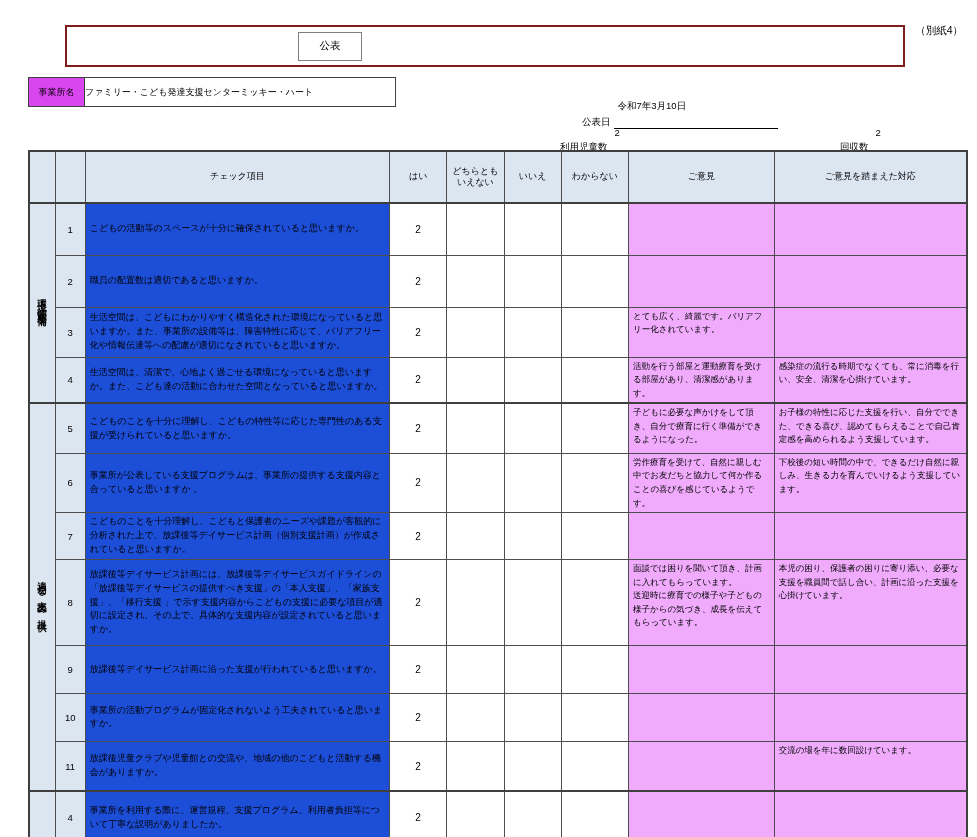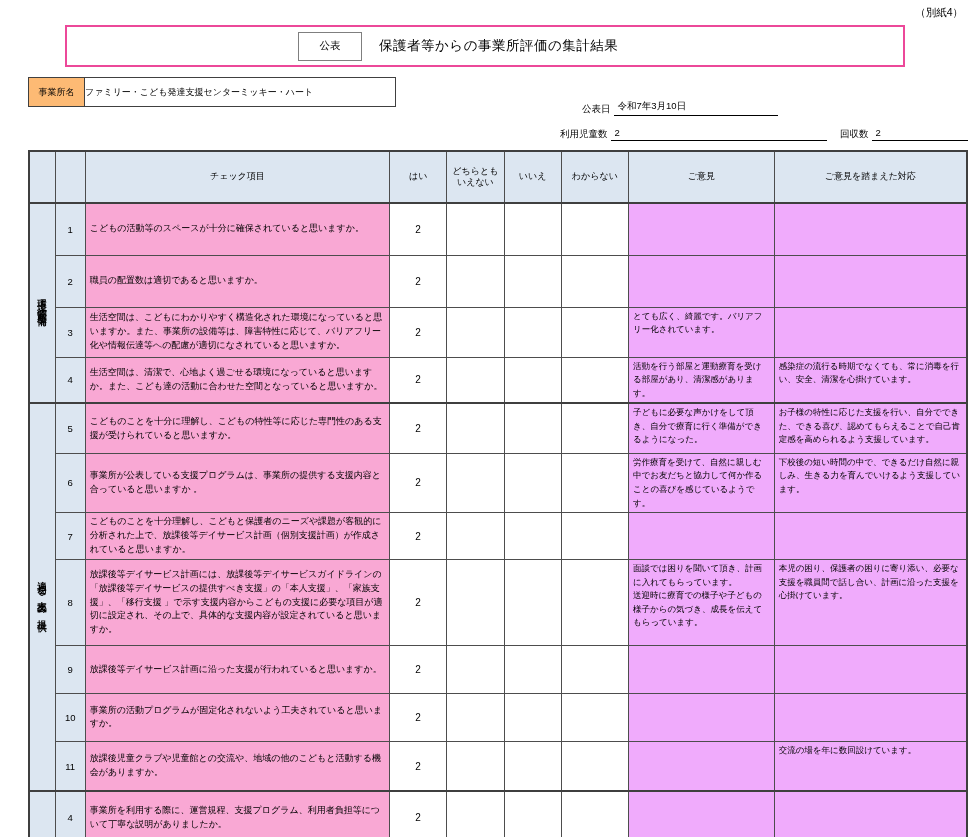--- a/index.html
+++ b/index.html
@@ -1,41 +1,41 @@
 <!DOCTYPE html>
 <html><head>
 <meta charset="utf-8">
 <style>
   html,body{margin:0;padding:0;}
   body{
     width:977px;height:837px;overflow:hidden;background:#fff;position:relative;
     font-family:"Liberation Sans","DejaVu Sans",sans-serif;color:#000;
   }
-  .attachment{position:absolute;top:6px;right:14px;font-size:10.5px;}
+  .attachment{position:absolute;top:24px;right:14px;font-size:10.5px;}
   .title-box{
     position:absolute;left:65px;top:25px;width:836px;height:38px;
-    border:2px solid #ec4899;display:flex;align-items:center;background:#fff;
+    border:2px solid #7f1d1d;display:flex;align-items:center;background:#fff;
   }
   .pub-badge{
     margin-left:231px;width:62px;height:27px;border:1px solid #7f7f7f;
     display:flex;align-items:center;justify-content:center;font-size:10.5px;flex:0 0 auto;
   }
   .main-title{margin-left:17px;font-size:13.5px;letter-spacing:.5px;white-space:nowrap;}
   .office-row{position:absolute;left:28px;top:77px;display:flex;height:30px;}
   .office-label{
-    width:55px;background:#fdba74;border:1px solid #404040;
+    width:55px;background:#d946ef;border:1px solid #404040;
     display:flex;align-items:center;justify-content:center;font-size:9px;
   }
   .office-value{
     width:310px;border:1px solid #404040;border-left:none;background:#fff;
     display:flex;align-items:center;font-size:9px;
   }
   .inline-field{position:absolute;font-size:9.5px;white-space:nowrap;}
   .inline-field .lbl{margin-right:3px;}
-  .inline-field .val{display:inline-block;border-bottom:1px solid #000;padding:0 0 2px 4px;vertical-align:bottom;}
+  .inline-field .val{display:inline-block;border-bottom:1px solid #000;padding:0 0 15px 4px;vertical-align:bottom;}
   #pubdate{left:582px;top:100px;}
   #pubdate .val{width:160px;}
   #users{left:560px;top:127px;}
   #users .val{width:212px;}
   #collected{left:840px;top:127px;}
   #collected .val{width:92px;}
 
   table.survey{
     position:absolute;left:28px;top:150px;width:940px;
     border-collapse:collapse;table-layout:fixed;
@@ -50,21 +50,21 @@
   }
   thead tr{height:52px;}
   thead th{border-bottom:2px solid #3f3f3f;}
   .cat-cell{background:#dce6f1;text-align:center;vertical-align:middle;padding:0;}
   .vtext{
     writing-mode:vertical-rl;text-orientation:upright;
     font-size:9.5px;letter-spacing:3px;line-height:1;display:inline-block;
   }
   .num-cell{background:#dce6f1;text-align:center;vertical-align:middle;font-size:9.5px;}
   .item-cell{
-    background:#f9a8d4;text-align:left;vertical-align:middle;
+    background:#1d4ed8;text-align:left;vertical-align:middle;
     font-size:9px;line-height:1.55;padding:2px 4px;
   }
   .cnt-cell{background:#fff;text-align:center;vertical-align:middle;font-size:10px;}
   .cmt-cell{
     background:#f0abfc;text-align:left;vertical-align:top;
     font-size:8.5px;line-height:1.6;padding:2px 4px;white-space:pre-wrap;
   }
   tr.group-start td,tr.group-start th{border-top:2.5px solid #3f3f3f;}
   tbody tr:nth-child(1){height:52px;}
   tbody tr:nth-child(2){height:52px;}
@@ -82,21 +82,20 @@
 </style>
 </head>
 <body>
 
 <div>
 
   <div class="attachment">（別紙4）</div>
 
   <div class="title-box">
     <div class="pub-badge">公表</div>
-    <div class="main-title">保護者等からの事業所評価の集計結果</div>
   </div>
 
   <div class="office-row">
     <div class="office-label">事業所名</div>
     <div class="office-value">ファミリー・こども発達支援センターミッキー・ハート</div>
   </div>
 
   <div class="inline-field" id="pubdate">
     <span class="lbl">公表日</span><span class="val">令和7年3月10日</span>
   </div>

